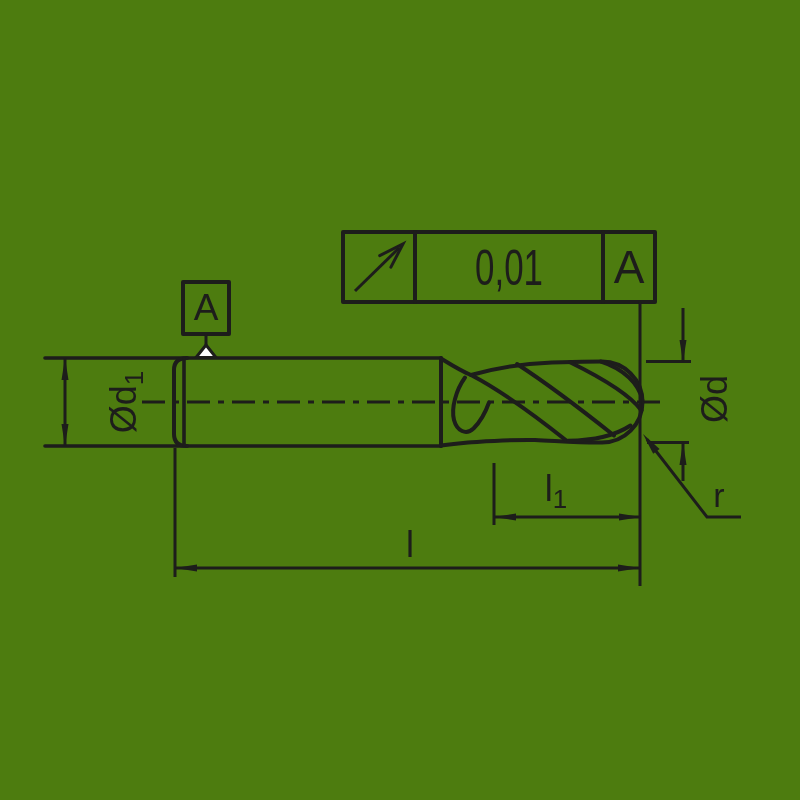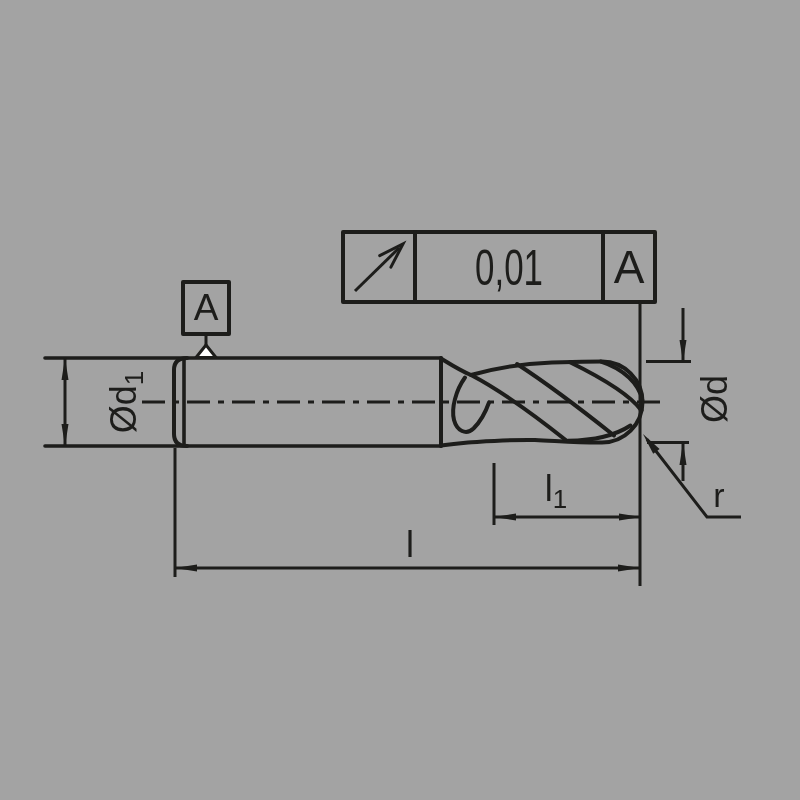--- a/index.html
+++ b/index.html
@@ -1,16 +1,16 @@
 <!DOCTYPE html>
 <html><head>
 <meta charset="utf-8">
 <style>
   html,body{margin:0;padding:0;background:#fff;}
-  .stage{position:relative;width:800px;height:800px;background:#a3a3a3;overflow:hidden;}
+  .stage{position:relative;width:800px;height:800px;background:#4d7c0f;overflow:hidden;}
   svg{display:block;}
   
   .ol{fill:none;stroke:#1d1d1b;stroke-width:4;stroke-linecap:round;stroke-linejoin:round;}
   .ol2{fill:none;stroke:#1d1d1b;stroke-width:3.6;stroke-linecap:round;stroke-linejoin:round;}
   .fl{fill:none;stroke:#1d1d1b;stroke-width:4;stroke-linecap:round;stroke-linejoin:round;}
   .tl{fill:none;stroke:#1d1d1b;stroke-width:3;stroke-linecap:butt;}
   .cl{fill:none;stroke:#1d1d1b;stroke-width:3.2;stroke-dasharray:23 8 6 8;}
   .ah{fill:#1d1d1b;stroke:none;}
   .oh{fill:none;stroke:#1d1d1b;stroke-width:3;stroke-linecap:round;stroke-linejoin:miter;}
   .wt{fill:#ffffff;stroke:#1d1d1b;stroke-width:3;stroke-linejoin:miter;}

